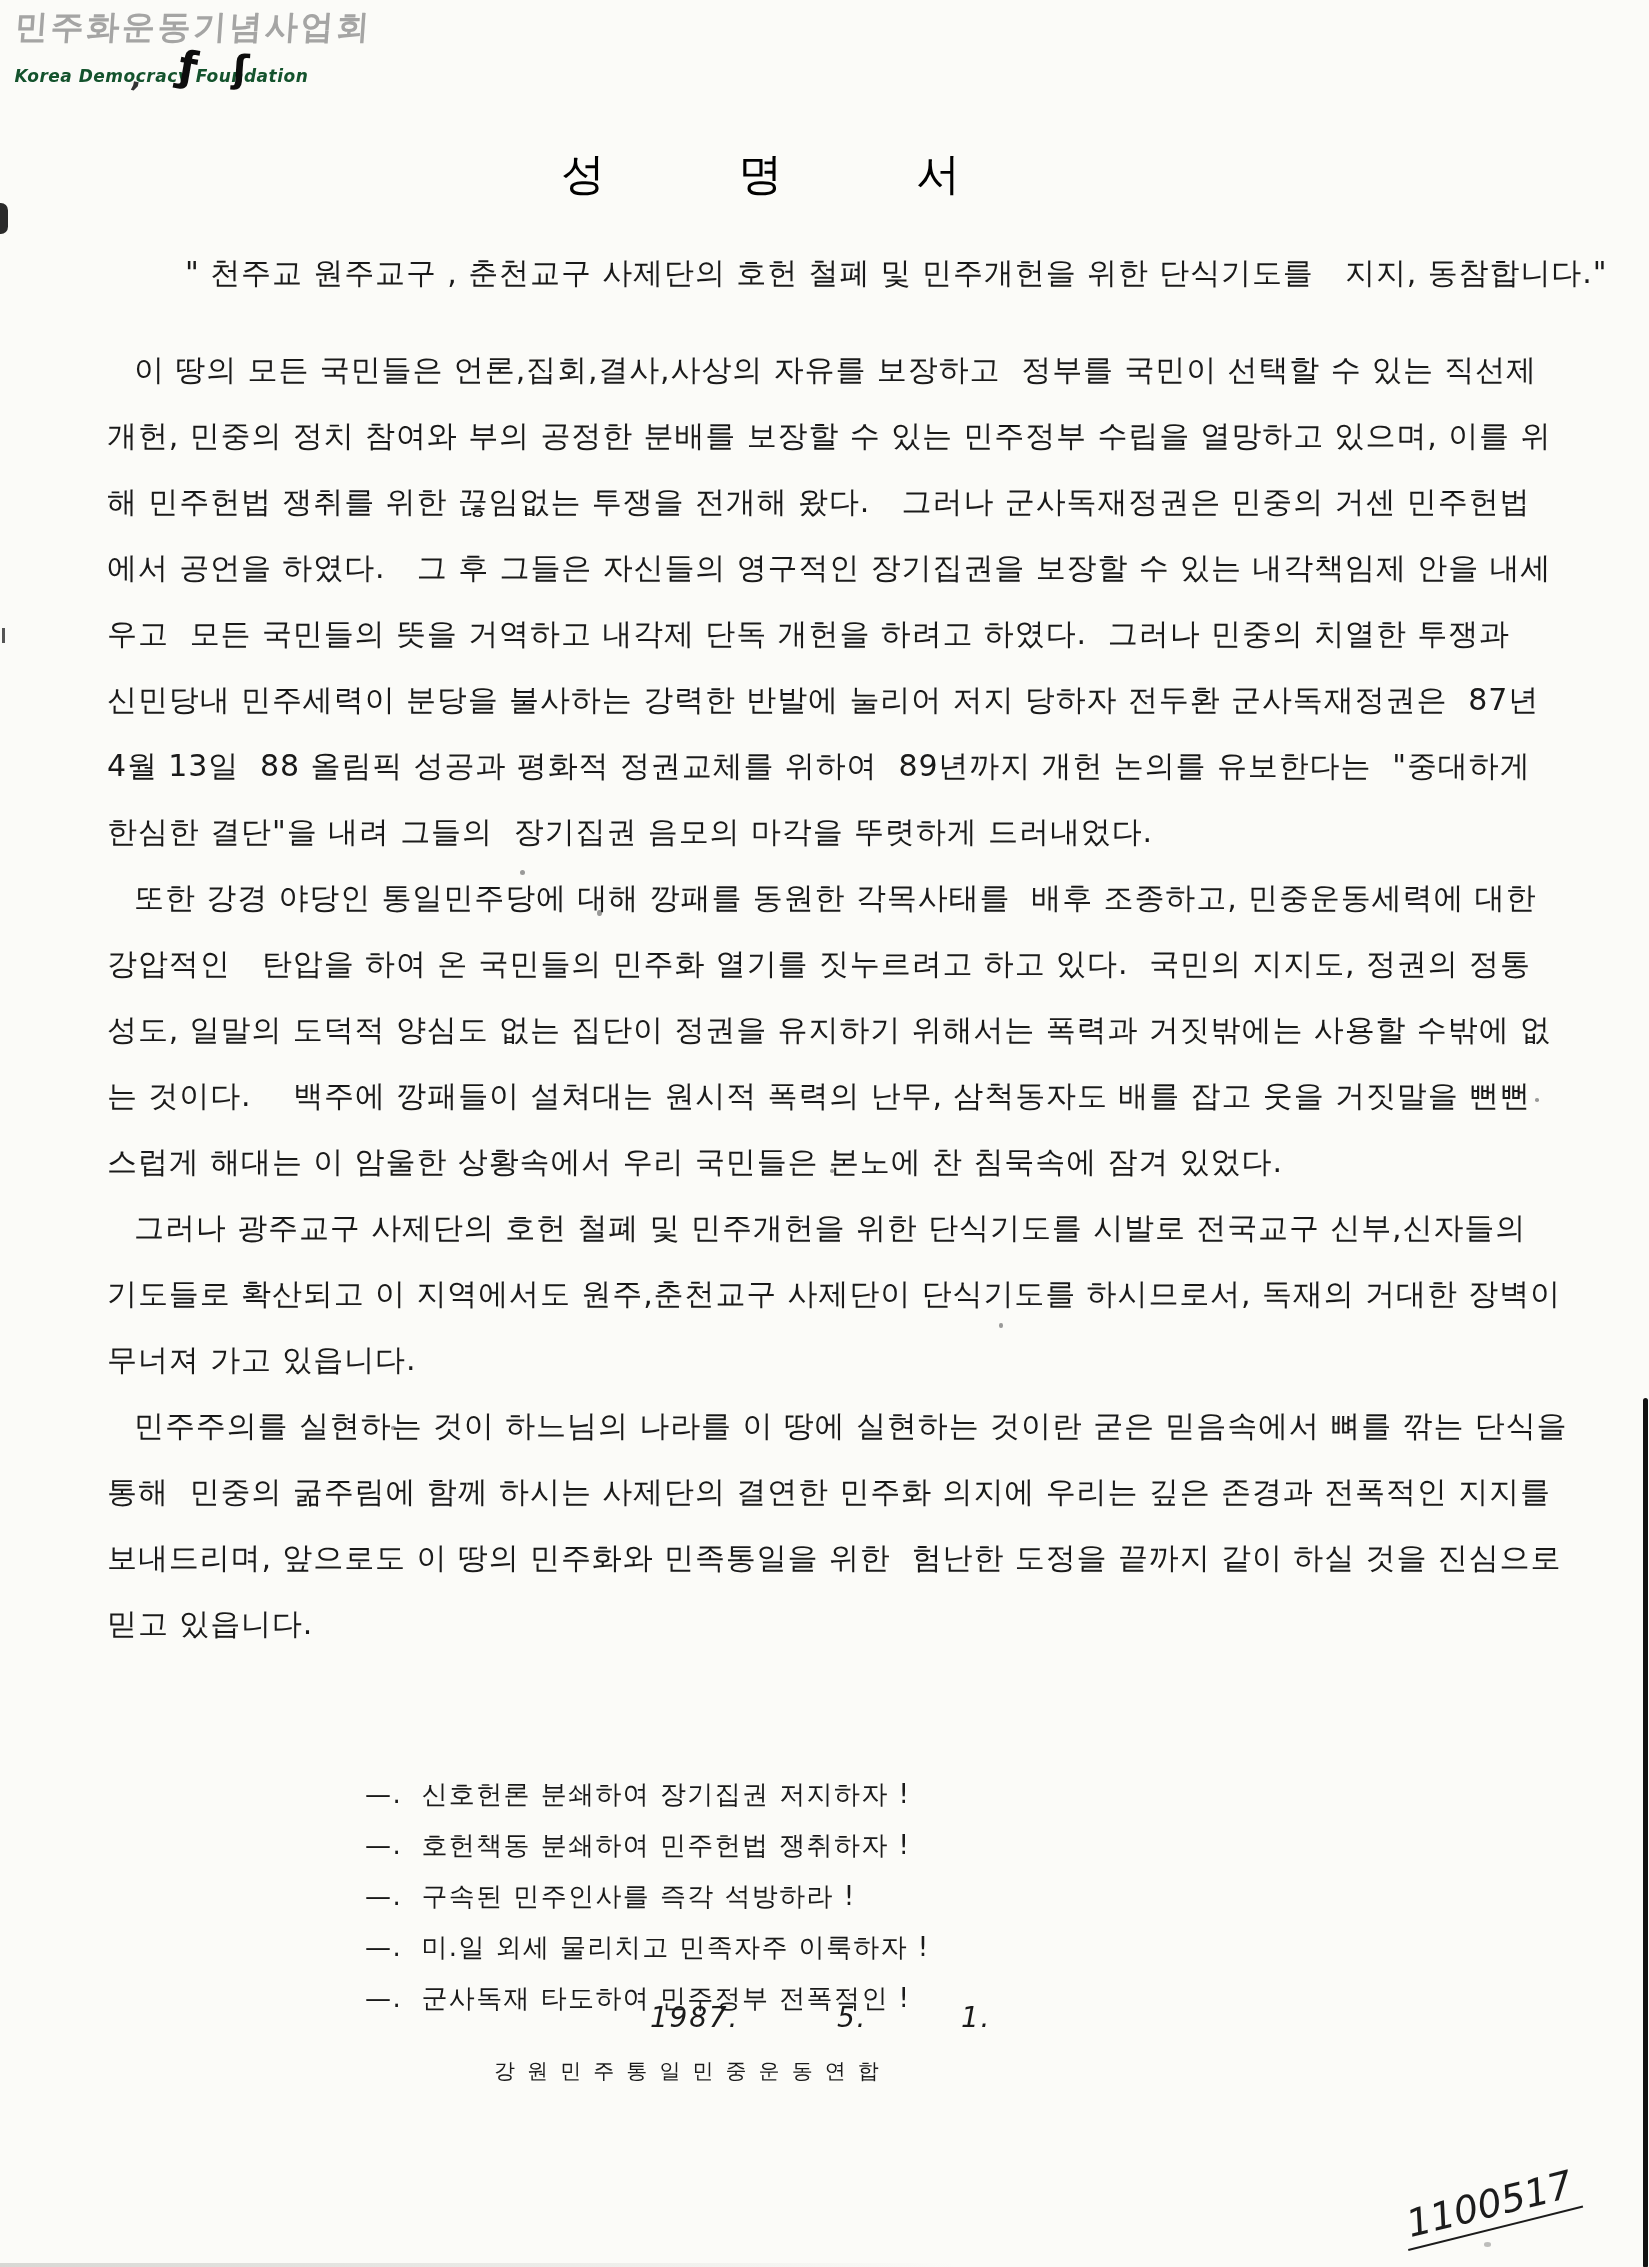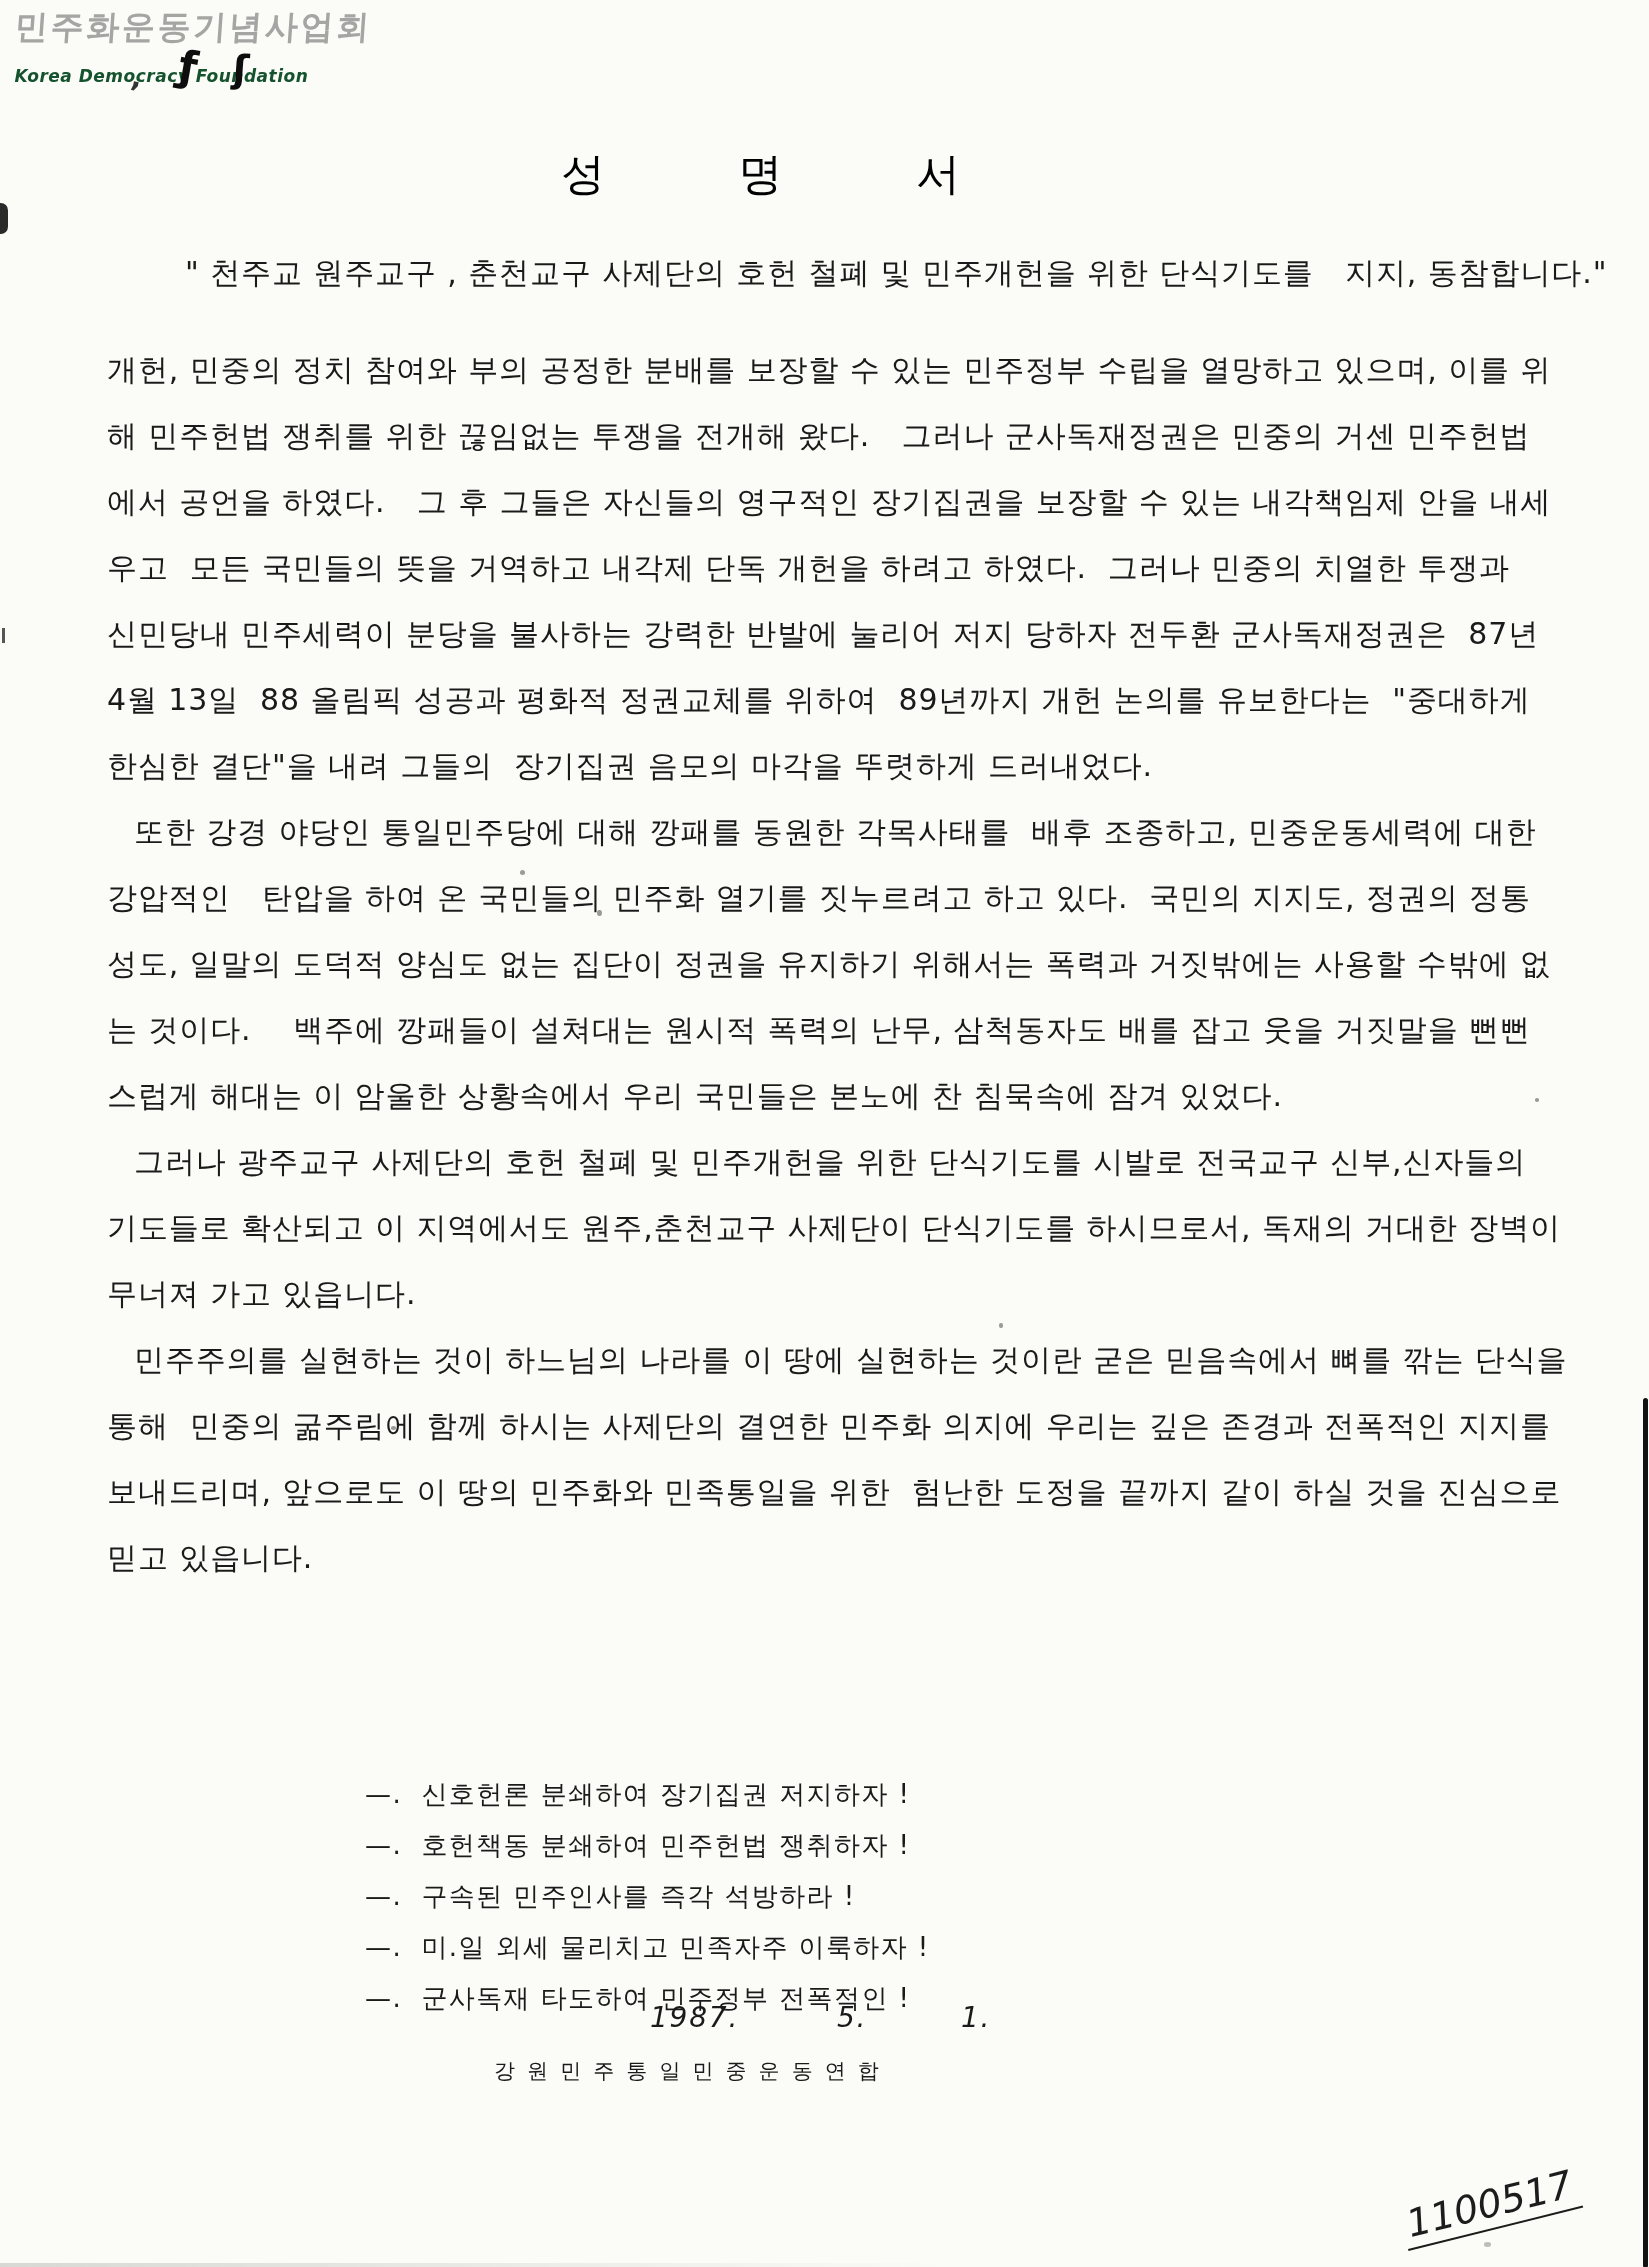--- a/index.html
+++ b/index.html
@@ -86,20 +86,21 @@
 
   <span class="pen pen-1">ƒ</span>
   <span class="pen pen-2">ʃ</span>
   <span class="pen pen-3">,</span>
 
   <div class="title">성 명 서</div>
 
   <div class="quote">" 천주교 원주교구 , 춘천교구 사제단의 호헌 철폐 및 민주개헌을 위한 단식기도를   지지, 동참합니다."</div>
 
   <div class="bodytext">
+    <div class="bline indent">이 땅의 모든 국민들은 언론,집회,결사,사상의 자유를 보장하고  정부를 국민이 선택할 수 있는 직선제</div>
     <div class="bline">개헌, 민중의 정치 참여와 부의 공정한 분배를 보장할 수 있는 민주정부 수립을 열망하고 있으며, 이를 위</div>
     <div class="bline">해 민주헌법 쟁취를 위한 끊임없는 투쟁을 전개해 왔다.   그러나 군사독재정권은 민중의 거센 민주헌법</div>
     <div class="bline">에서 공언을 하였다.   그 후 그들은 자신들의 영구적인 장기집권을 보장할 수 있는 내각책임제 안을 내세</div>
     <div class="bline">우고  모든 국민들의 뜻을 거역하고 내각제 단독 개헌을 하려고 하였다.  그러나 민중의 치열한 투쟁과</div>
     <div class="bline">신민당내 민주세력이 분당을 불사하는 강력한 반발에 눌리어 저지 당하자 전두환 군사독재정권은  87년</div>
     <div class="bline">4월 13일  88 올림픽 성공과 평화적 정권교체를 위하여  89년까지 개헌 논의를 유보한다는  "중대하게</div>
     <div class="bline">한심한 결단"을 내려 그들의  장기집권 음모의 마각을 뚜렷하게 드러내었다.</div>
     <div class="bline indent">또한 강경 야당인 통일민주당에 대해 깡패를 동원한 각목사태를  배후 조종하고, 민중운동세력에 대한</div>
     <div class="bline">강압적인   탄압을 하여 온 국민들의 민주화 열기를 짓누르려고 하고 있다.  국민의 지지도, 정권의 정통</div>
     <div class="bline">성도, 일말의 도덕적 양심도 없는 집단이 정권을 유지하기 위해서는 폭력과 거짓밖에는 사용할 수밖에 없</div>

